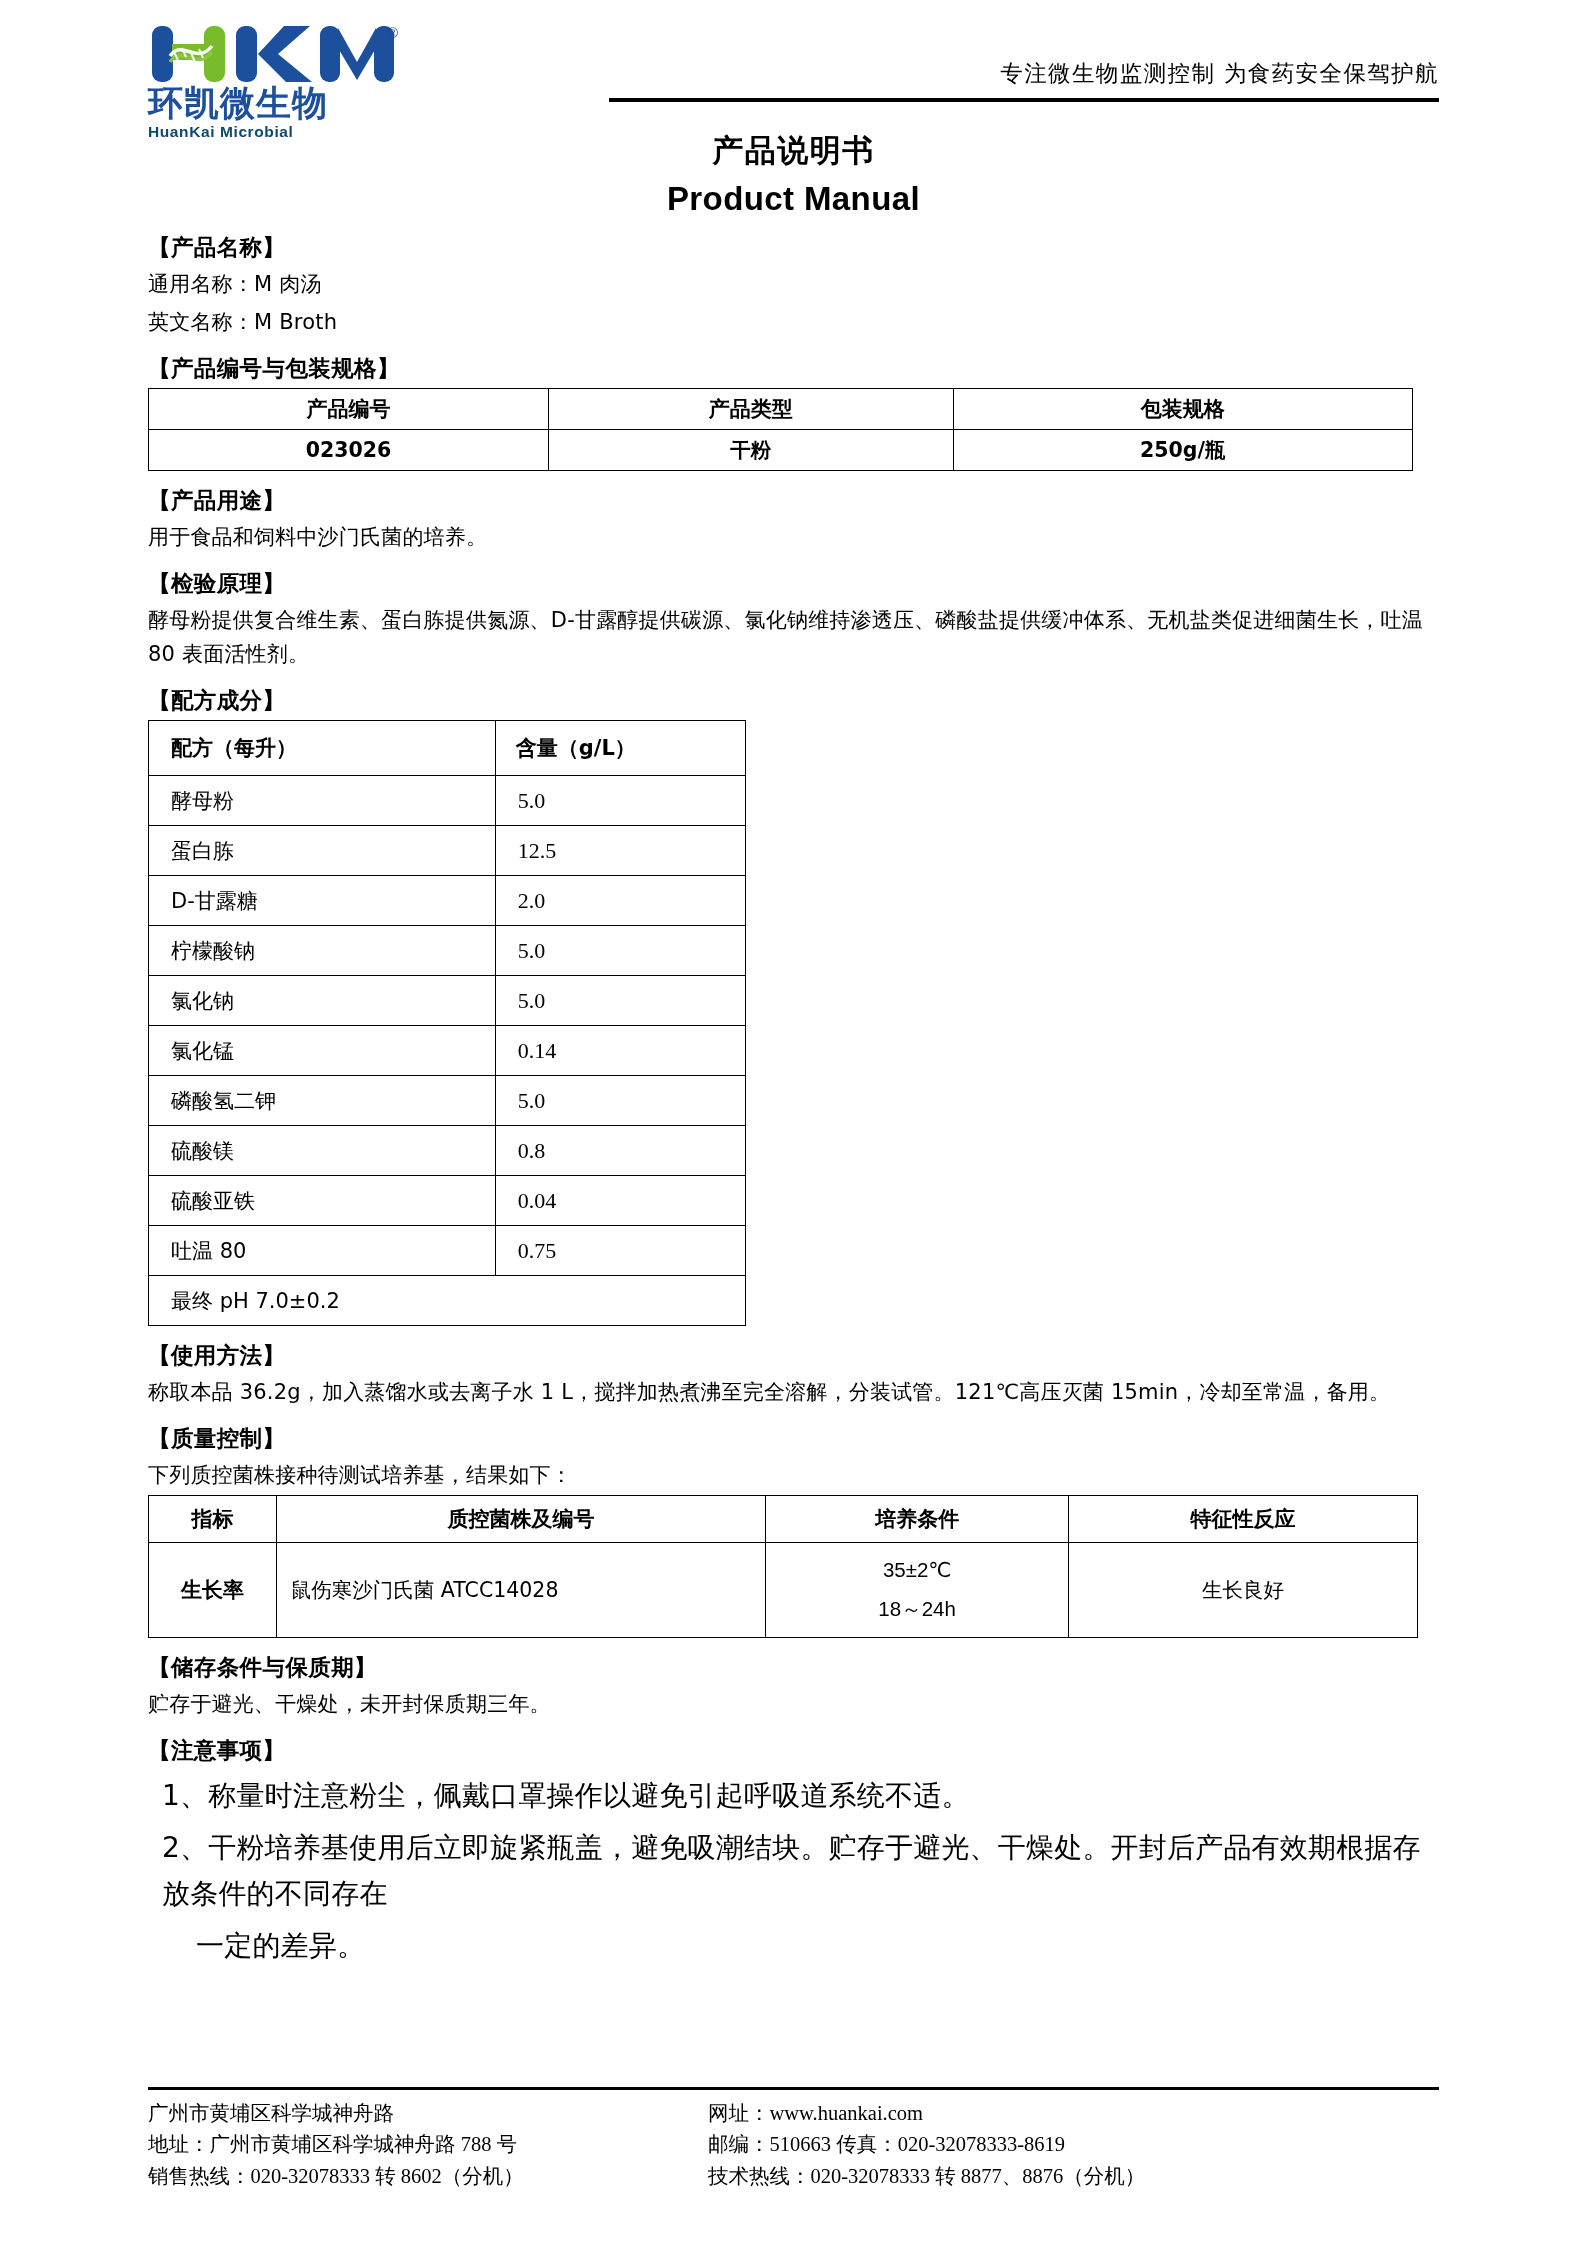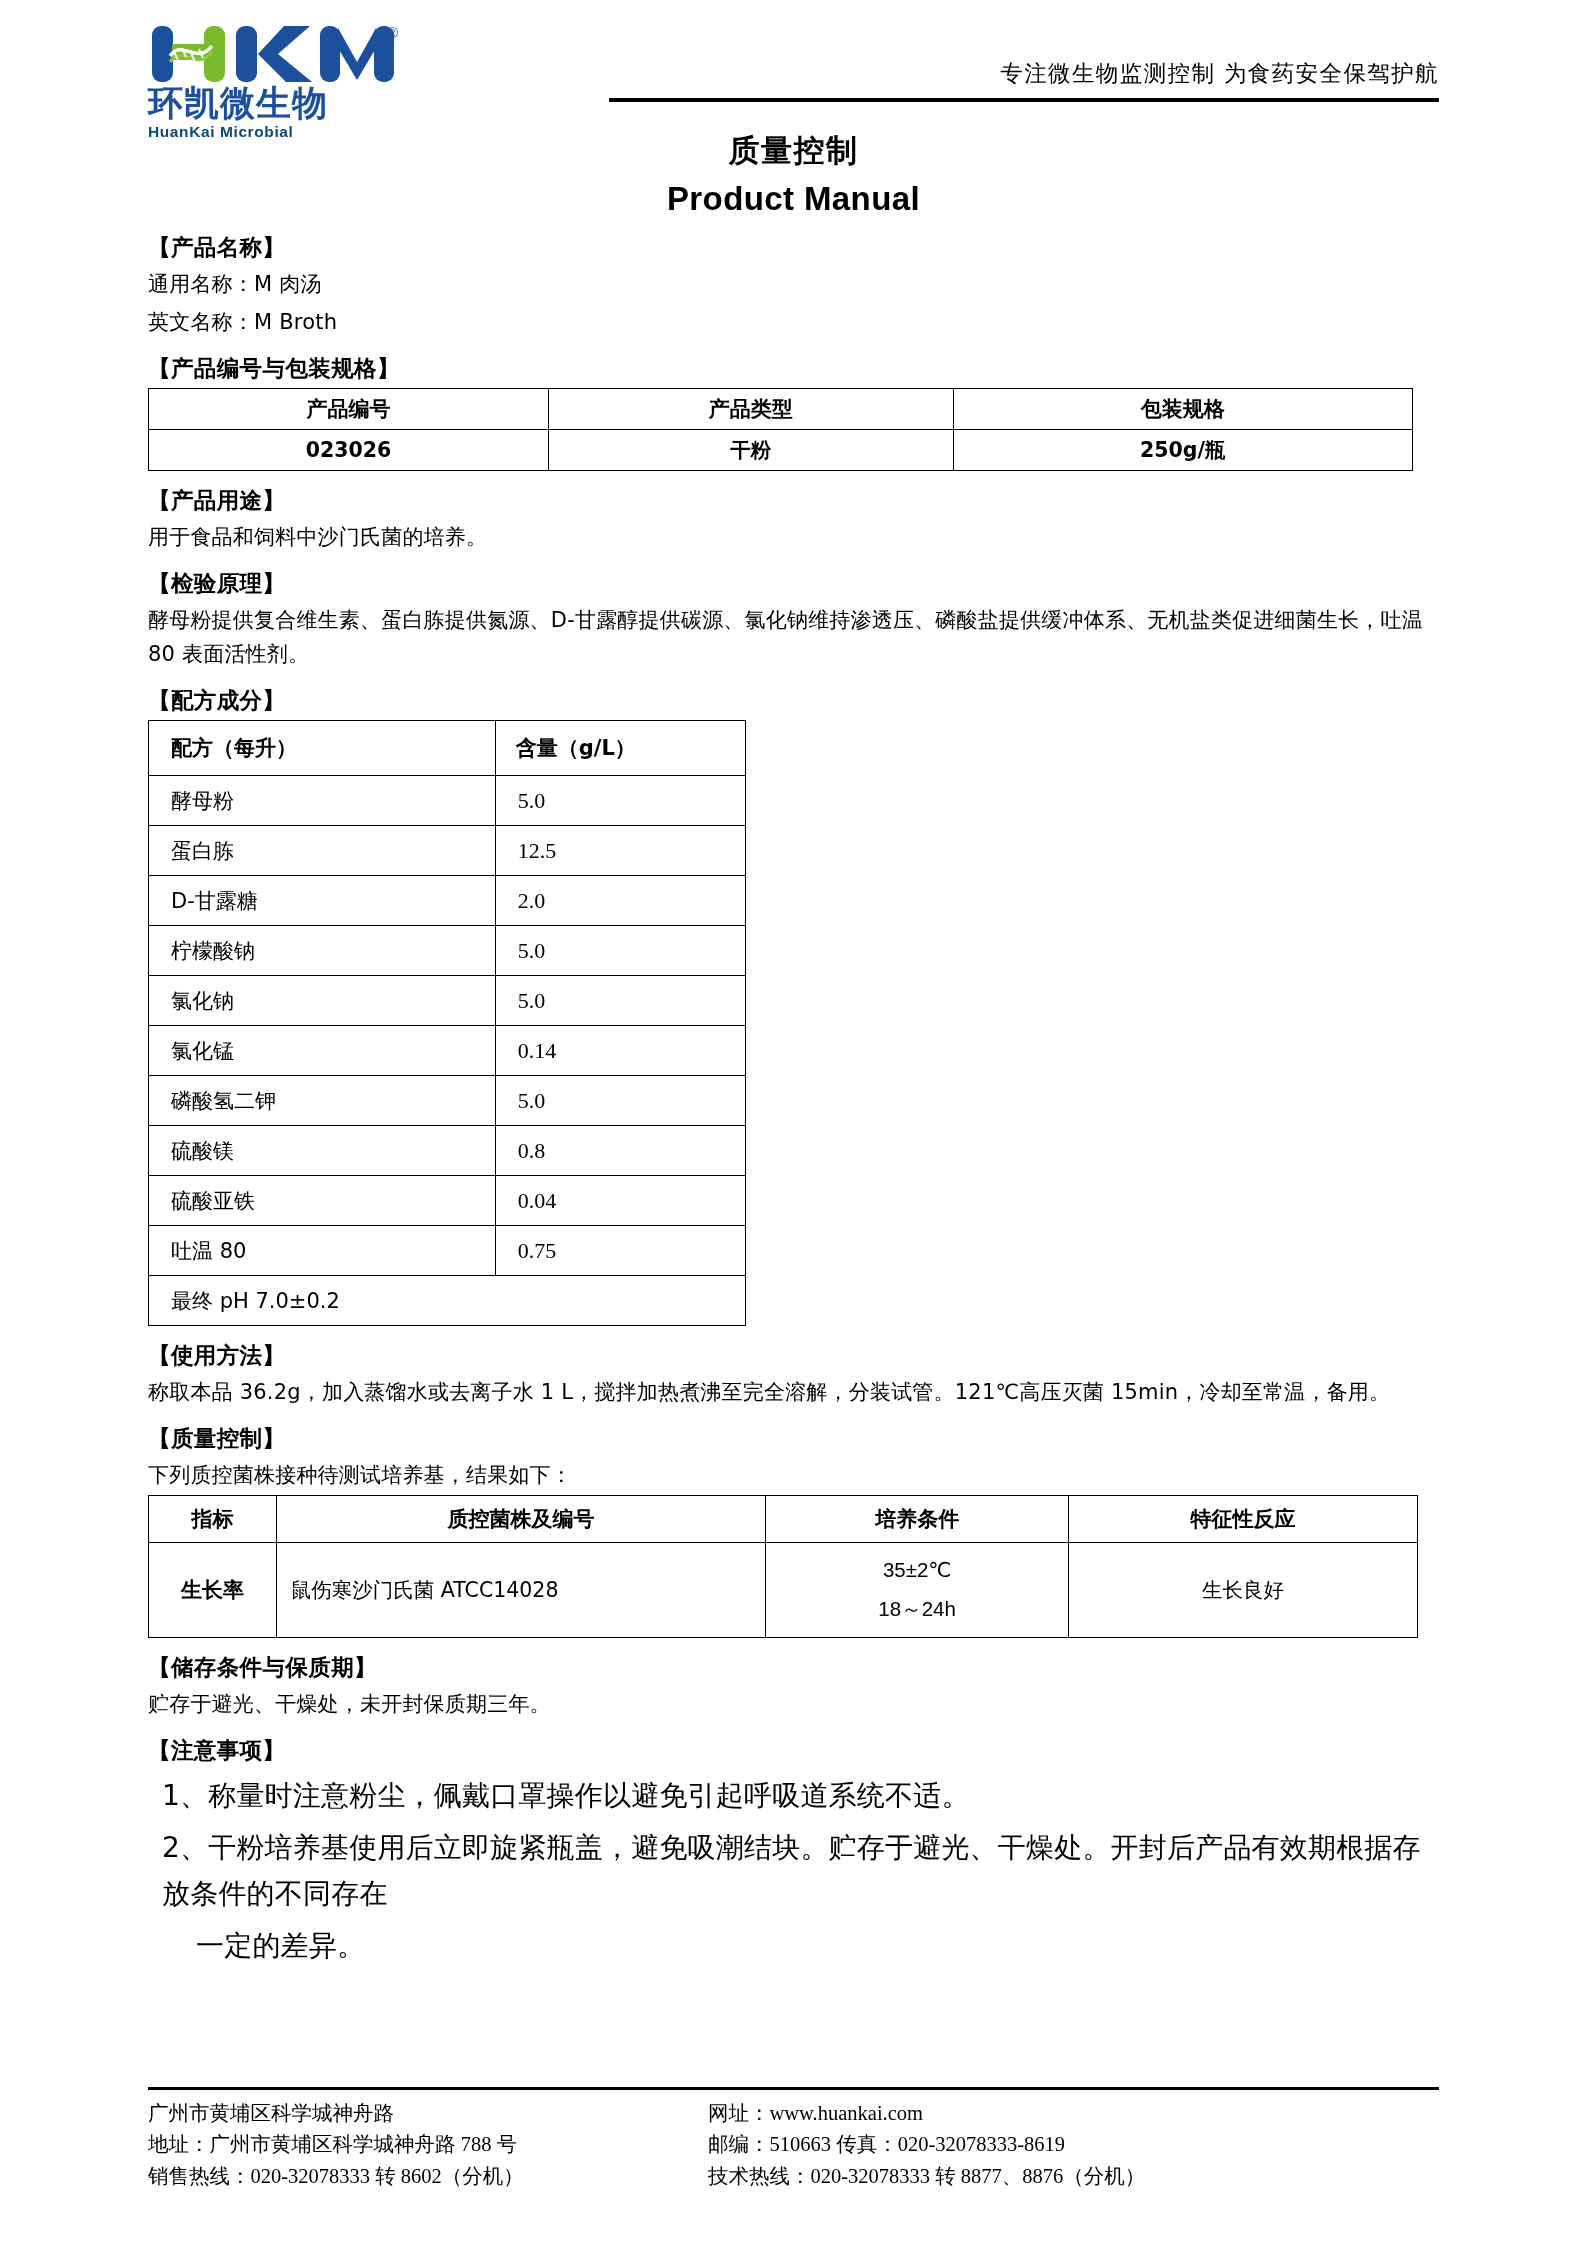--- a/index.html
+++ b/index.html
@@ -280,21 +280,21 @@
       </div>
       <div class="logo-cn">环凯微生物</div>
       <div class="logo-en">HuanKai Microbial</div>
     </div>
     <div class="tagline-wrap">
       <div class="tagline">专注微生物监测控制   为食药安全保驾护航</div>
       <div class="header-rule"></div>
     </div>
   </div>
 
-  <div class="doc-title-cn">质量控制</div>
+  <div class="doc-title-cn">产品说明书</div>
   <div class="doc-title-en">Product Manual</div>
 
   <div class="sec-head">【产品名称】</div>
   <div class="para">
     <span>通用名称：</span><span>M 肉汤</span>
   </div>
   <div class="para">
     <span>英文名称：</span><span>M Broth</span>
   </div>
 

